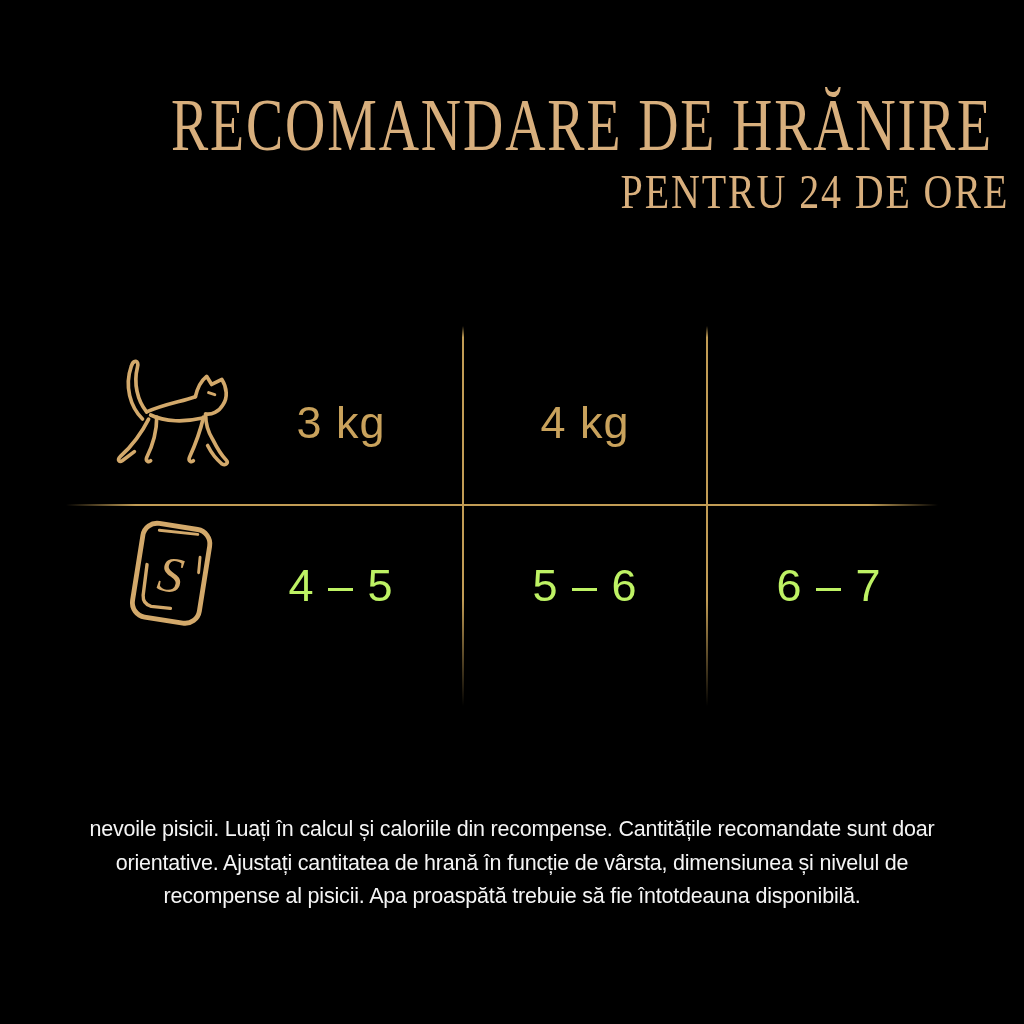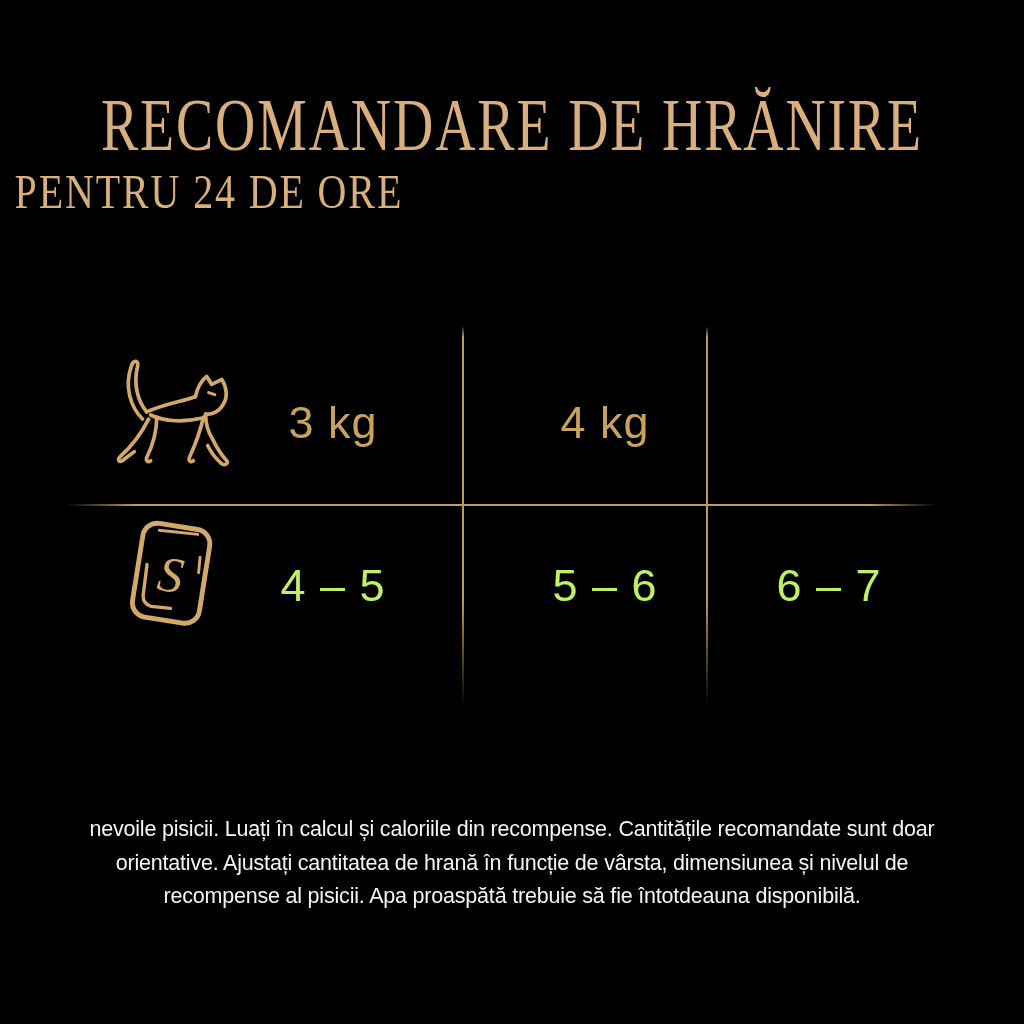--- a/index.html
+++ b/index.html
@@ -1,47 +1,47 @@
 <!DOCTYPE html>
 <html><head>
 <meta charset="utf-8">
 <style>
   html,body{margin:0;padding:0;background:#000;}
   .stage{
     position:relative;width:1024px;height:1024px;background:#000000;
     overflow:hidden;font-family:"Liberation Sans",sans-serif;
   }
   
-  .title-wrap{position:absolute;top:84px;left:0;width:100%;text-align:center;text-decoration:underline;}
+  .title-wrap{position:absolute;top:84px;left:0;width:100%;text-align:right;text-decoration:underline;}
   .title{
     display:inline-block;margin:0;font-family:"Liberation Serif",serif;font-weight:400;
     font-size:60px;letter-spacing:2px;color:#D8AF7D;
     transform:scale(0.93,1.22);transform-origin:center top;white-space:nowrap;
   }
-  .subtitle-wrap{position:absolute;top:164px;left:0;width:100%;text-align:left;text-decoration:underline;}
+  .subtitle-wrap{position:absolute;top:164px;left:0;width:100%;text-align:right;text-decoration:underline;}
   .subtitle{
     display:inline-block;margin:0;font-family:"Liberation Serif",serif;font-weight:400;
     font-size:43px;letter-spacing:2px;color:#D8AF7D;
     transform:scale(0.93,1.12);transform-origin:center top;white-space:nowrap;
   }
   
   .vline{
     position:absolute;top:326px;width:2px;height:380px;
     background:linear-gradient(to bottom,rgba(193,156,85,0) 0%,#C19C55 3%,#C19C55 72%,rgba(193,156,85,0) 100%);
   }
   .v1{left:462px;} .v2{left:706px;}
   .hline{
     position:absolute;top:504px;left:66px;width:872px;height:2px;
     background:linear-gradient(to right,rgba(193,156,85,0) 0%,#C19C55 8%,#C19C55 92%,rgba(193,156,85,0) 100%);
   }
   
   .cell{position:absolute;width:244px;text-align:center;white-space:nowrap;}
   .kg{top:394px;height:58px;line-height:58px;font-size:45px;letter-spacing:1px;color:#C9A25C;}
   .val{top:557px;height:58px;line-height:58px;font-size:45px;letter-spacing:1px;color:#bef264;}
-  .c1{left:211px;} .c2{left:483px;} .c3{left:707px;}
+  .c1{left:219px;} .c2{left:463px;} .c3{left:707px;}
   
   .cat-svg{position:absolute;left:104px;top:356px;width:134px;height:118px;}
   .pouch-svg{position:absolute;left:118px;top:518px;width:104px;height:116px;}
   .food-label{
     position:absolute;left:100px;top:632px;width:136px;text-align:center;
     color:#CEA464;font-size:20px;font-weight:600;letter-spacing:1.5px;line-height:29px;
   }
   
   .notes{
     position:absolute;top:813px;left:0;width:100%;text-align:center;

